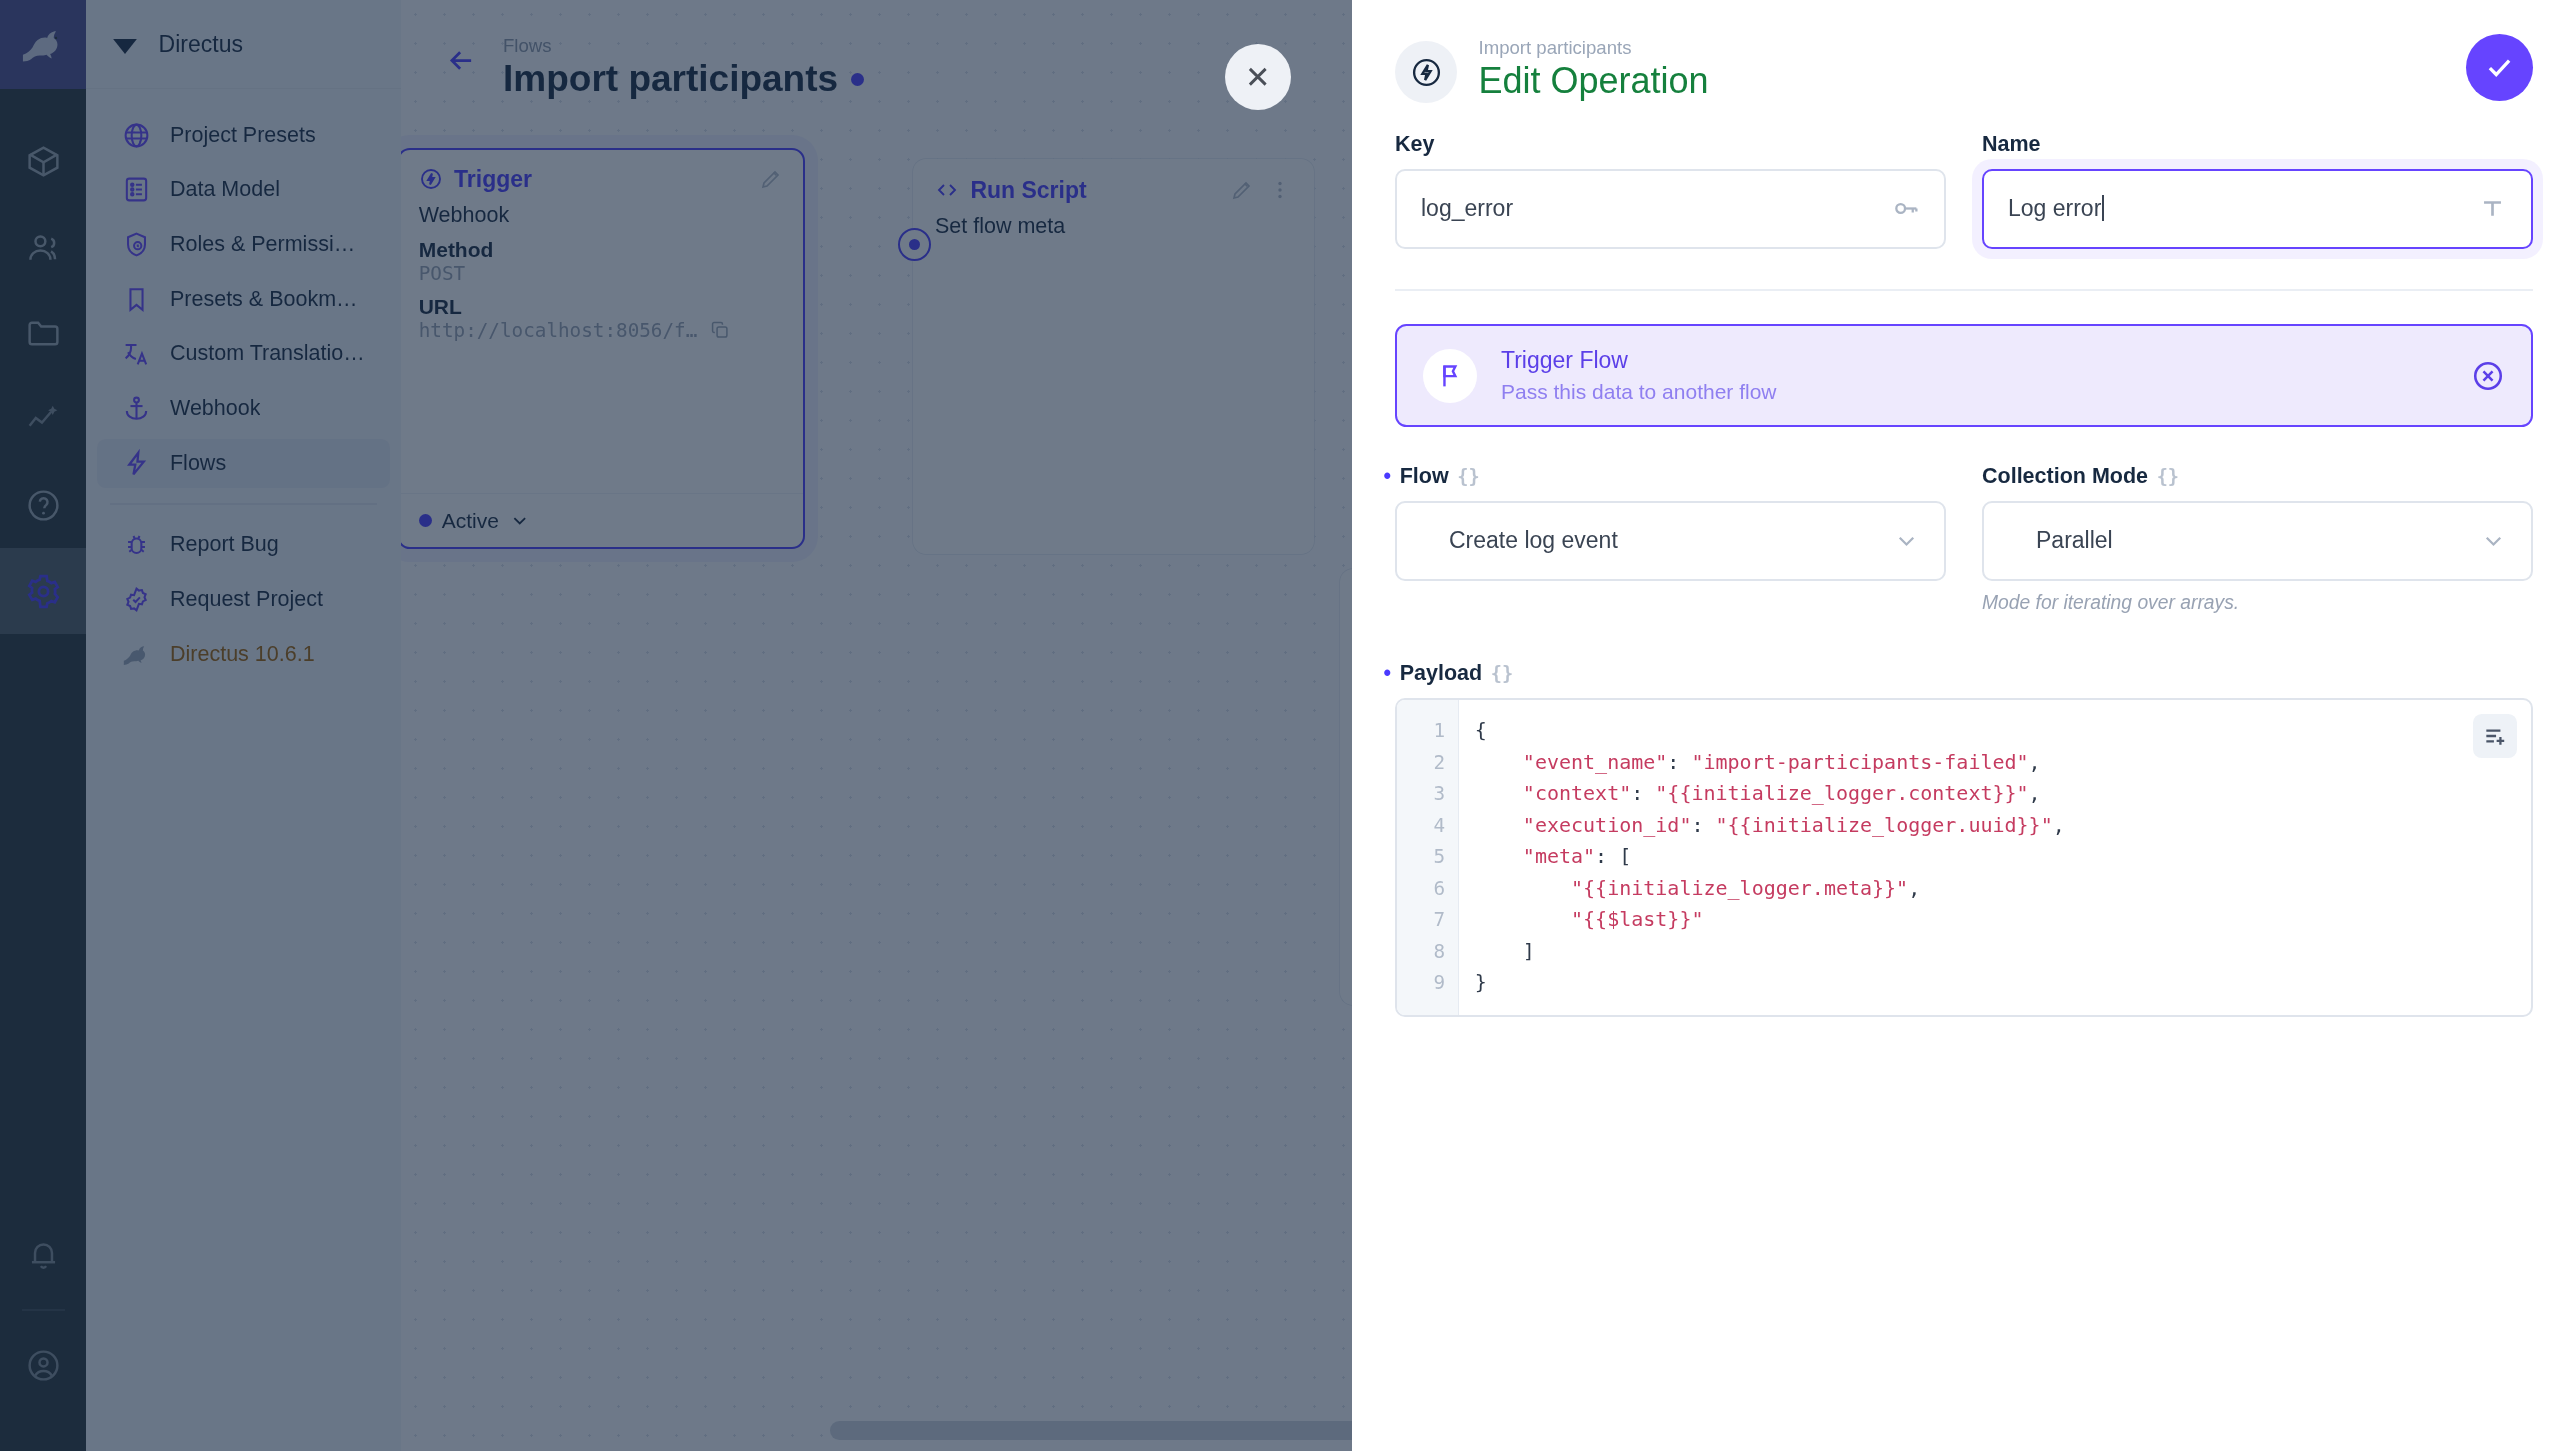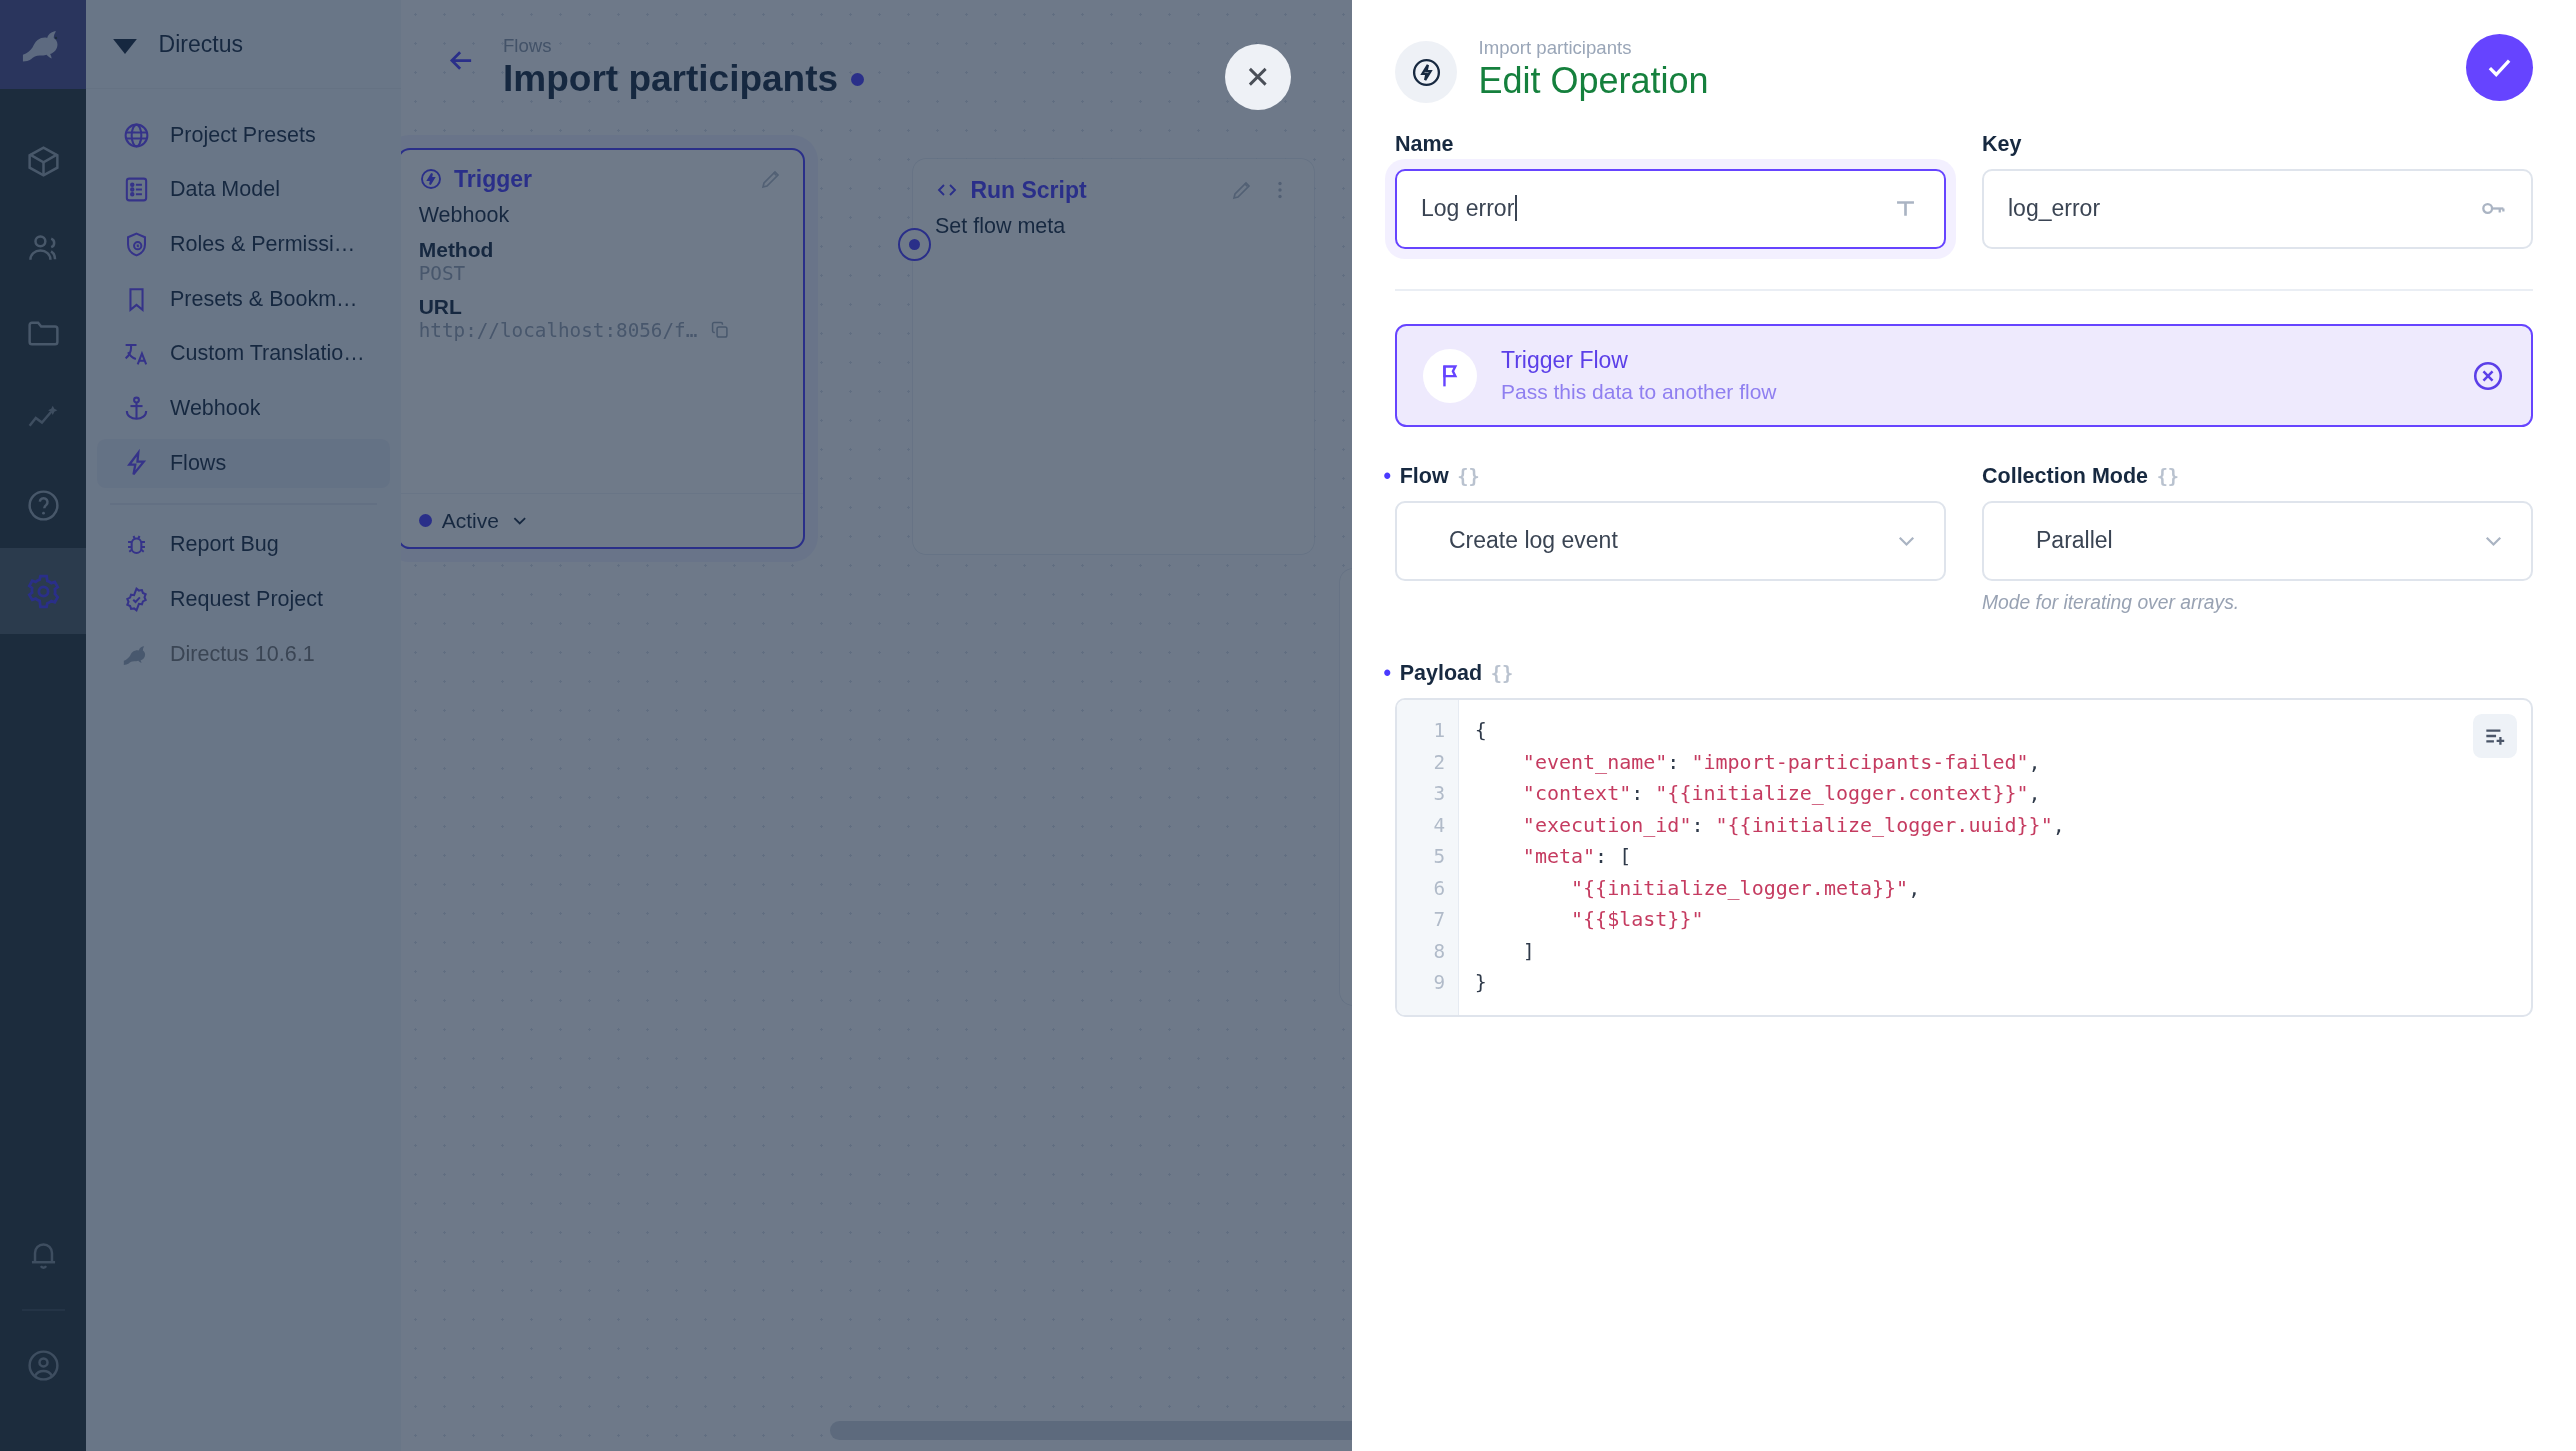--- a/index.html
+++ b/index.html
@@ -45,21 +45,21 @@
   .nav { padding-top: 21.5px; }
   .nav-item {
     display: flex; align-items: center; gap: 18.6px;
     height: 49px; padding: 0 24px; border-radius: 8.6px; margin: 0 11.4px 5.7px 11.4px;
   }
   .nav-item.active { background: #e3e9f3; }
   .nav-item .ni { width: 30px; height: 30px; flex: none; color: #6644ff; display:flex; align-items:center; justify-content:center; }
   .nav-item .ni svg { width: 29px; height: 29px; }
   .nav-label { font-size: 21.5px; color: #172940; white-space: nowrap; overflow: hidden; text-overflow: ellipsis; }
   .nav-divider { height: 1.4px; background: #dfe5ee; margin: 15.7px 24px; }
-  .nav-item.muted .nav-label { color: #737373; }
+  .nav-item.muted .nav-label { color: #a16207; }
   .nav-item.muted .ni { color: #9aa6b8; }
 
   
   .canvas {
     position: absolute; left: 401px; top: 0; right: 0; bottom: 0;
     background: #fbfcfe;
     background-image: radial-gradient(#d9e0ea 1.4px, transparent 1.4px);
     background-size: 29px 29px;
     overflow: hidden;
   }
@@ -538,39 +538,39 @@
         <svg viewBox="0 0 24 24" fill="none" stroke="currentColor" stroke-width="2.4">
             <path d="M5 12.5l4.6 4.6L19 7"></path>
           </svg>
       </div>
     </div>
 
     <div class="form">
 
       <div class="row2">
         <div class="field">
-          <div class="flabel">Name</div>
-          <div class="inputbox focus">
-            <div class="inputval"><span>Log error</span><span class="caret"></span></div>
-            <span class="tail">
-              <svg viewBox="0 0 24 24" fill="none" stroke="currentColor" stroke-width="2.2">
-                  <path d="M5 7h14M12 7v11"></path>
-                </svg>
-            </span>
-          </div>
-        </div>
-        <div class="field">
           <div class="flabel">Key</div>
           <div class="inputbox">
             <div class="inputval">log_error</div>
             <span class="tail">
               <svg viewBox="0 0 24 24" fill="none" stroke="currentColor" stroke-width="1.9">
                   <circle cx="8" cy="12" r="3.6"></circle>
                   <path d="M11.6 12H21"></path>
                   <path d="M18 12v3.4M21 12v2.4"></path>
+                </svg>
+            </span>
+          </div>
+        </div>
+        <div class="field">
+          <div class="flabel">Name</div>
+          <div class="inputbox focus">
+            <div class="inputval"><span>Log error</span><span class="caret"></span></div>
+            <span class="tail">
+              <svg viewBox="0 0 24 24" fill="none" stroke="currentColor" stroke-width="2.2">
+                  <path d="M5 7h14M12 7v11"></path>
                 </svg>
             </span>
           </div>
         </div>
       </div>
 
       <div class="hr"></div>
 
       <div class="panel-card">
         <div class="panel-ico">

